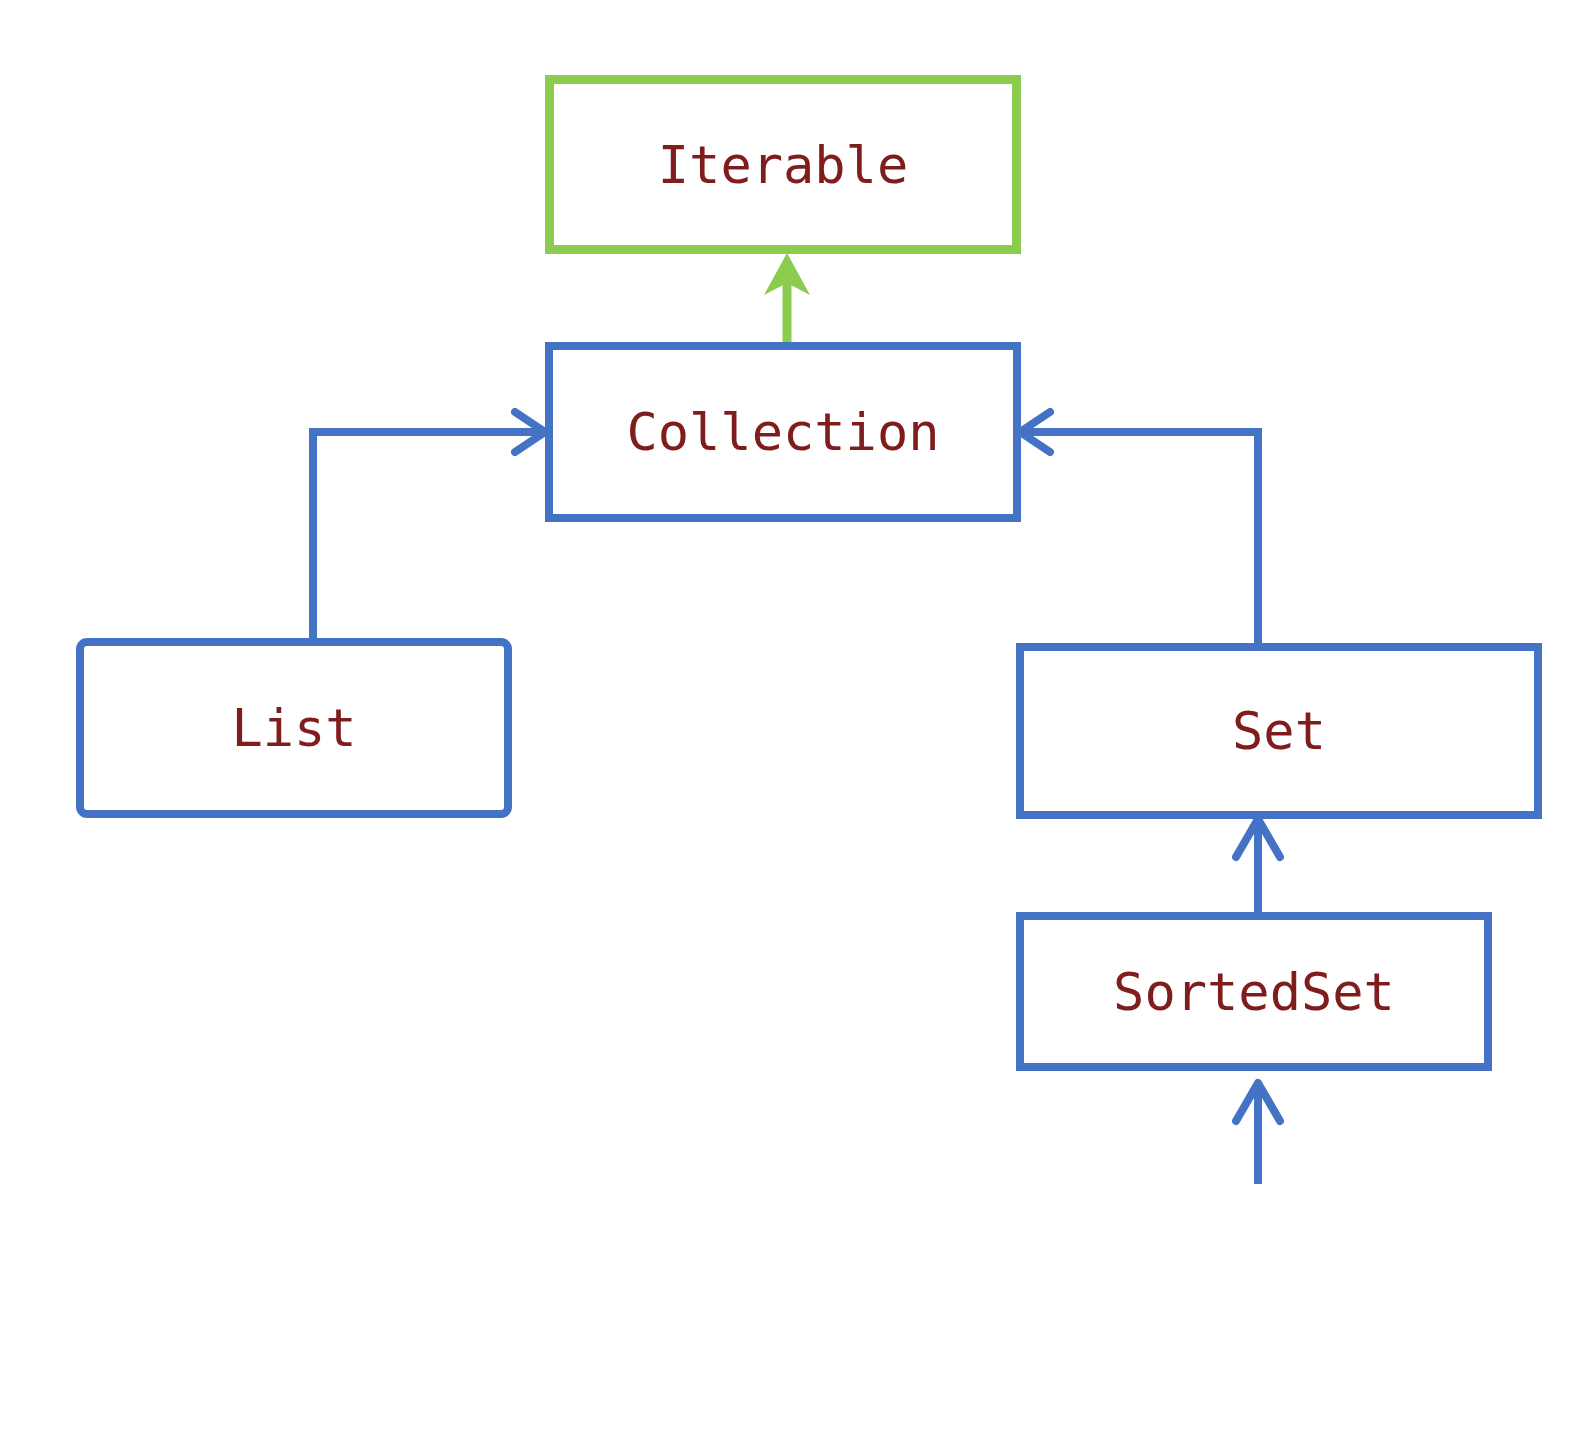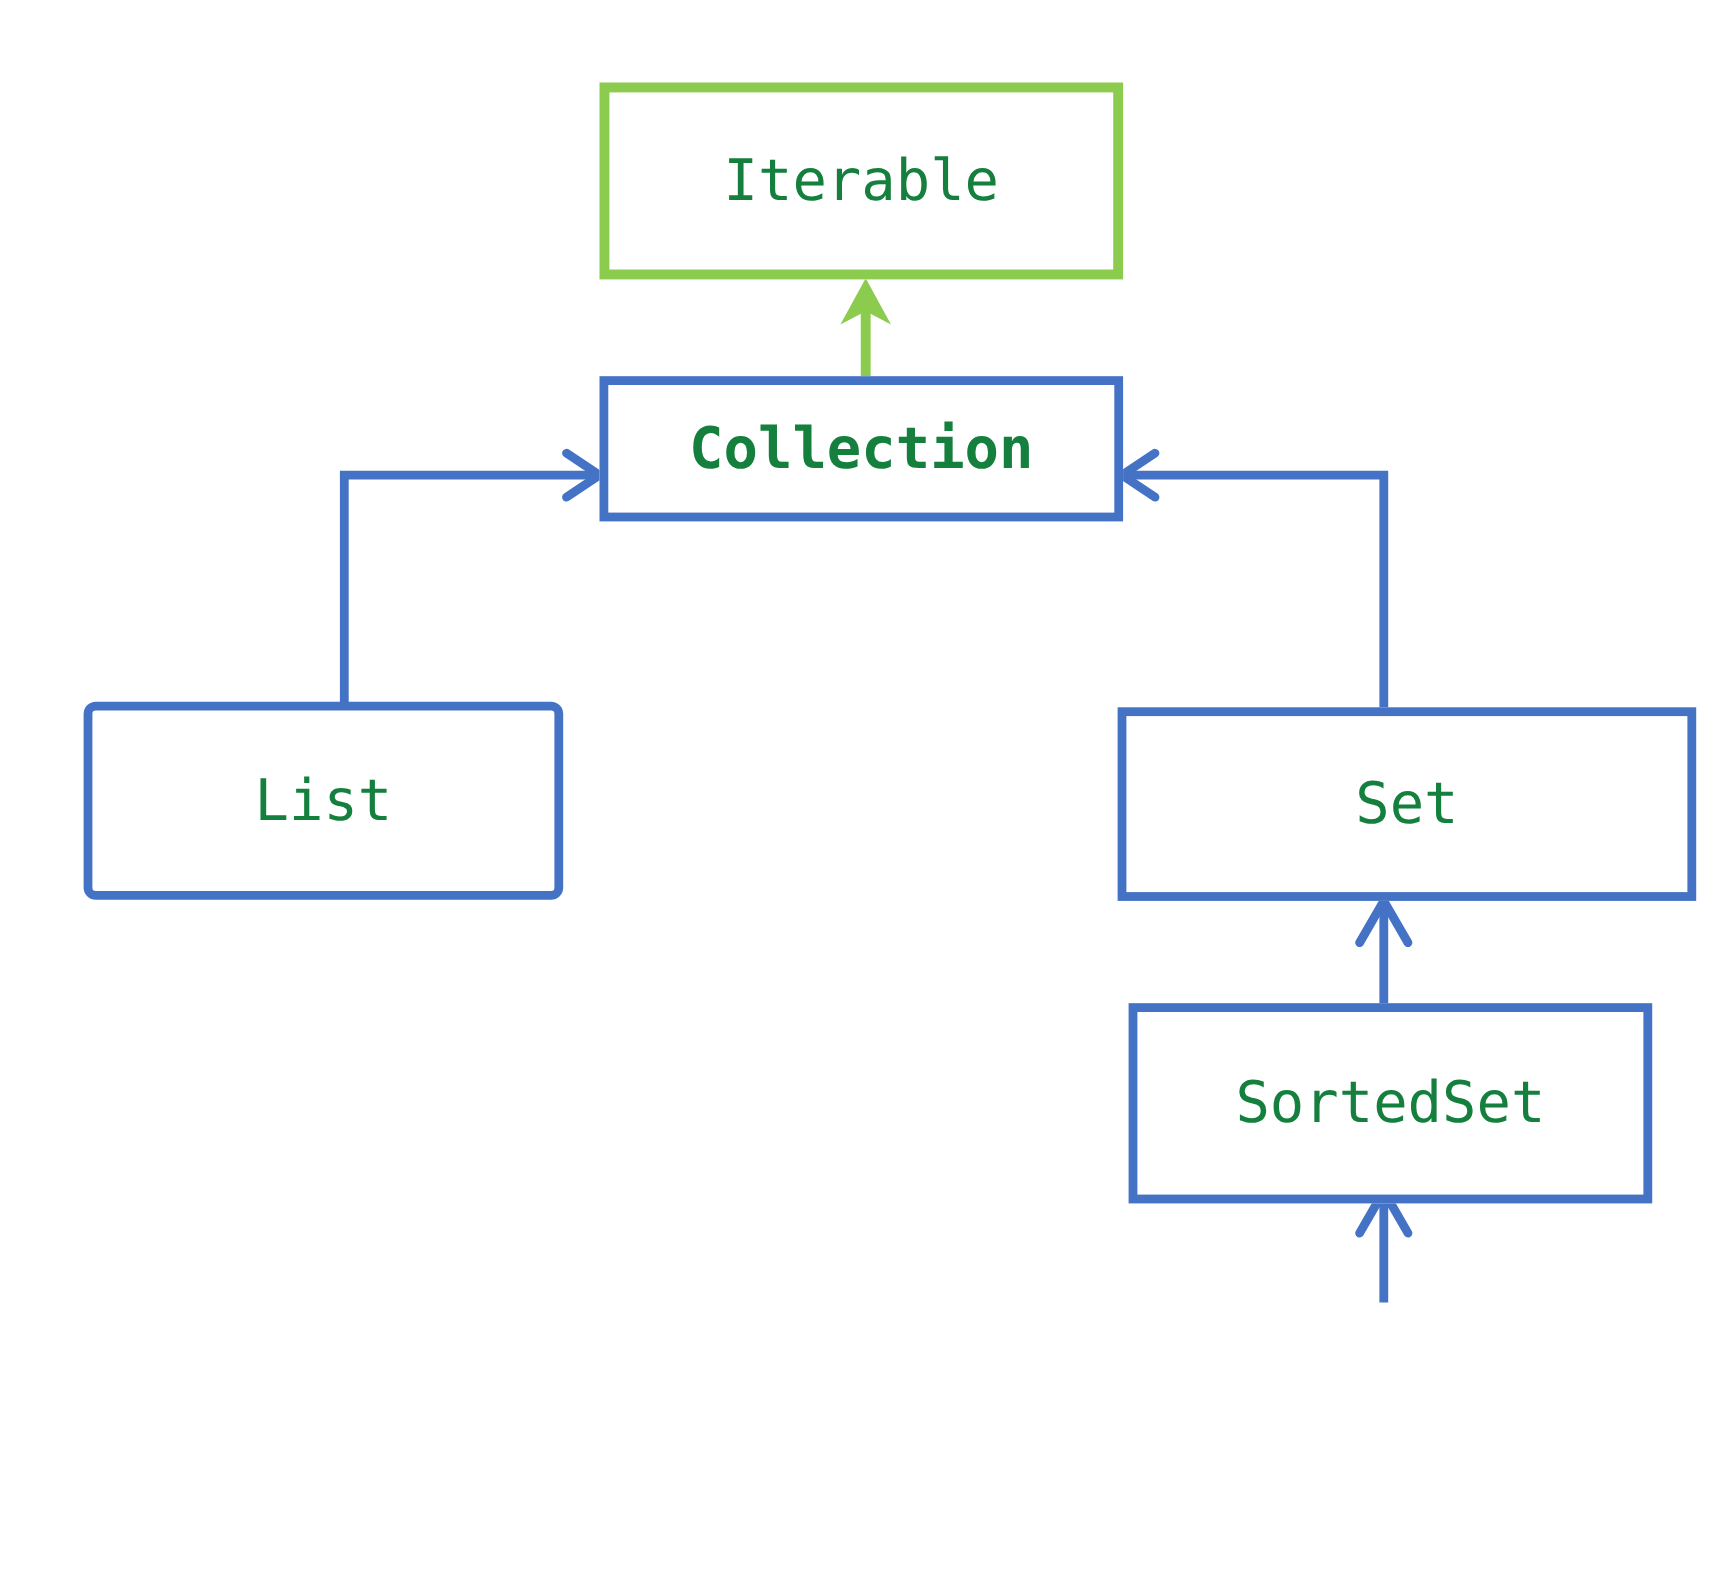--- a/index.html
+++ b/index.html
@@ -20,21 +20,21 @@
     box-sizing: border-box;
     background: #ffffff;
     display: flex;
     align-items: center;
     justify-content: center;
     border-style: solid;
   }
   .node .node-label {
     font-family: "DejaVu Sans Mono", "Liberation Mono", monospace;
     font-size: 52px;
-    color: #15803d;
+    color: #7f1d1d;
     letter-spacing: 0px;
     line-height: 1;
     white-space: nowrap;
     user-select: none;
   }
   .edge-layer {
     position: absolute;
     left: 0;
     top: 0;
     width: 1575px;
@@ -72,30 +72,30 @@
     <g>
       <line x1="1258" y1="1180" x2="1258" y2="1090" stroke="#4472c4" stroke-width="8" stroke-linecap="square"></line>
       <path d="M 1236 1121 L 1258 1083 L 1280 1121" fill="none" stroke="#4472c4" stroke-width="8" stroke-linecap="round" stroke-linejoin="round"></path>
     </g>
   </svg>
 
   <div class="node" style="left:545px; top:75px; width:476px; height:179px; border-width:9px; border-color:#8bcc4e;">
     <span class="node-label">Iterable</span>
   </div>
 
-  <div class="node" style="left:545px; top:342px; width:476px; height:132px; border-width:8px; border-color:#4472c4;font-weight:bold;">
+  <div class="node" style="left:545px; top:342px; width:476px; height:180px; border-width:8px; border-color:#4472c4;">
     <span class="node-label">Collection</span>
   </div>
 
   <div class="node" style="left:76px; top:638px; width:436px; height:180px; border-width:8px; border-color:#4472c4;border-radius:11px;">
     <span class="node-label">List</span>
   </div>
 
   <div class="node" style="left:1016px; top:643px; width:526px; height:176px; border-width:8px; border-color:#4472c4;">
     <span class="node-label">Set</span>
   </div>
 
-  <div class="node" style="left:1016px; top:912px; width:476px; height:182px; border-width:8px; border-color:#4472c4;margin-left:10px;">
+  <div class="node" style="left:1016px; top:912px; width:476px; height:159px; border-width:8px; border-color:#4472c4;">
     <span class="node-label">SortedSet</span>
   </div>
 
 
 </div>
 
 </body></html>

